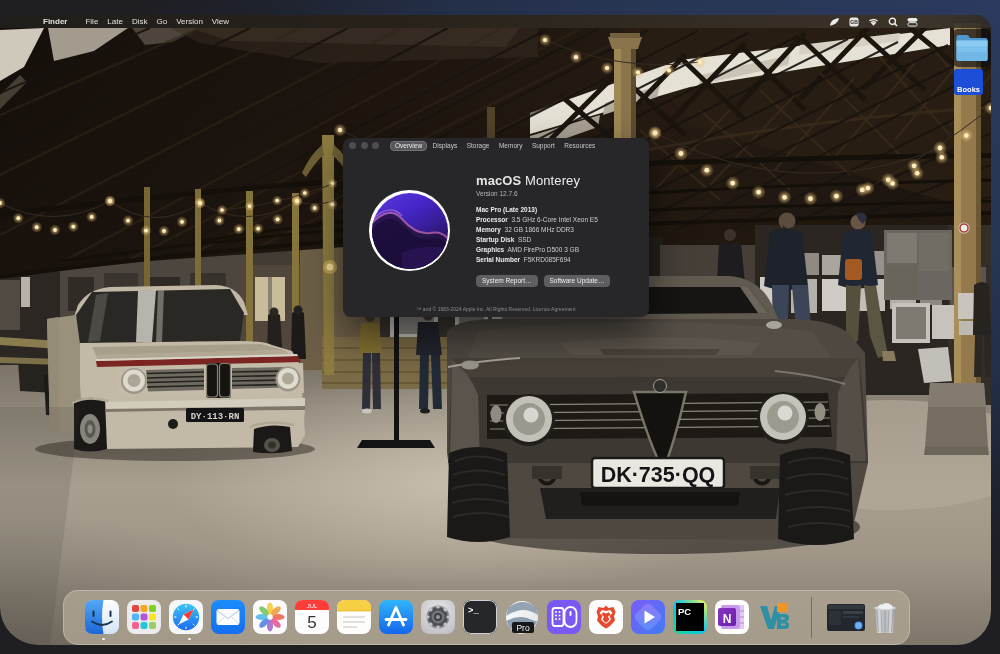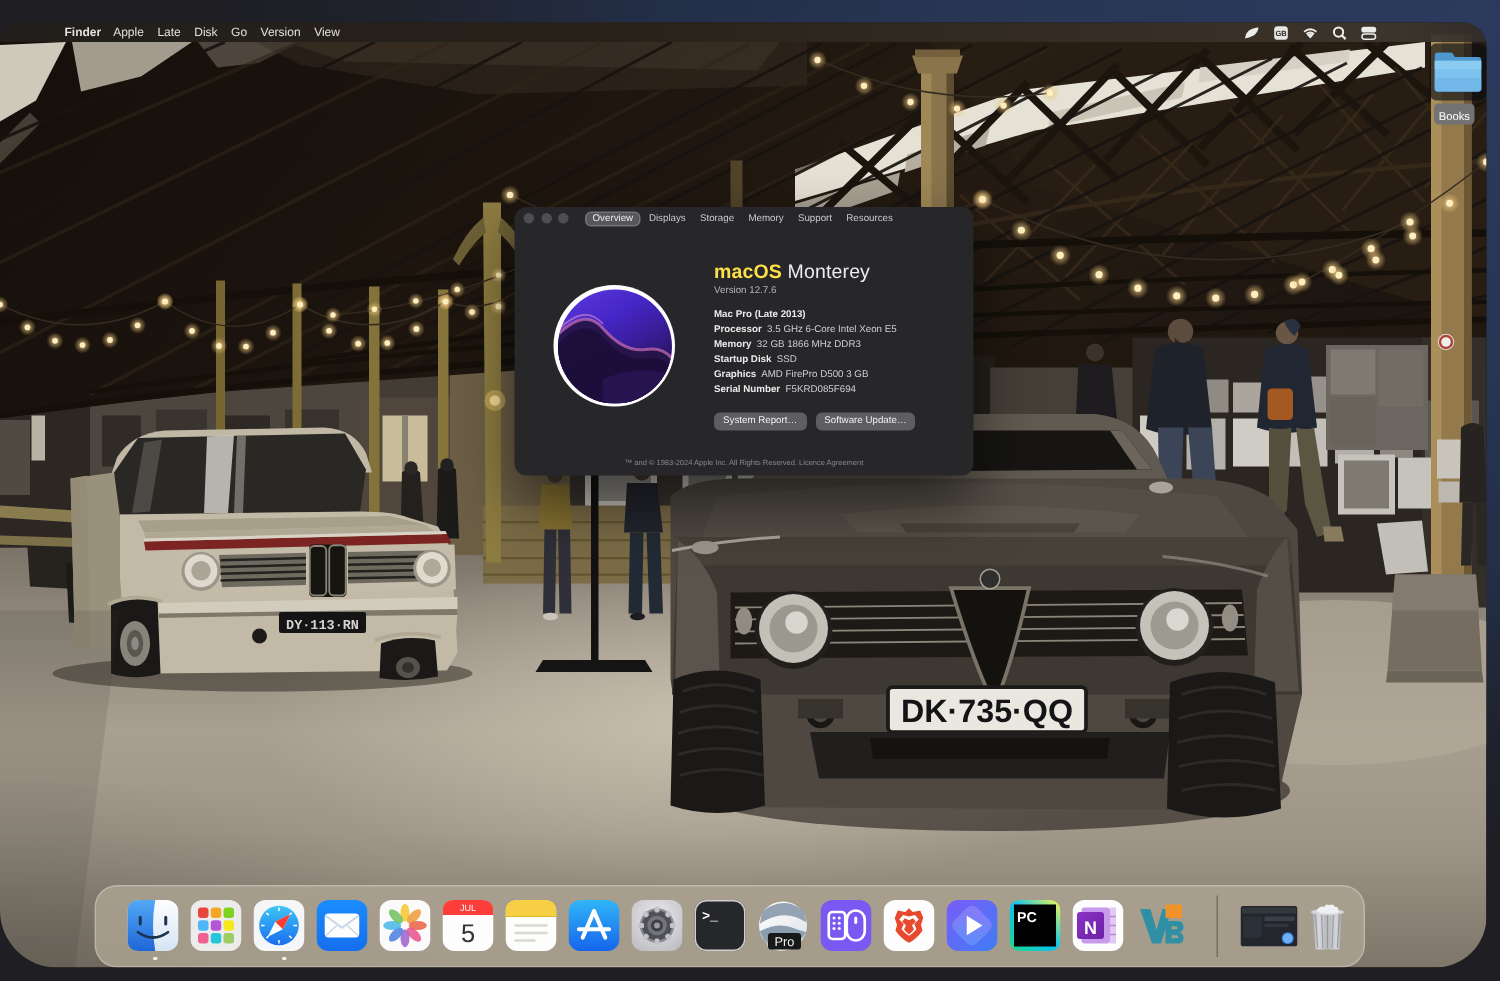--- a/index.html
+++ b/index.html
@@ -6,42 +6,42 @@
 body{width:1000px;height:654px;overflow:hidden;font-family:"Liberation Sans",sans-serif;}
 #stage{position:relative;width:1000px;height:654px;background:#1e1e24;}
 #skyglow{position:absolute;left:0;top:0;width:1000px;height:654px;
  background:radial-gradient(1150px 760px at 99% 2%, #2b3a5d 0%, #283654 30%, #232e47 48%, #1f232e 62%, #1e1e23 74%),#1e1e23;}
 #desktop{position:absolute;left:0;top:15px;width:991px;height:630px;border-radius:14px 16px 34px 38px;overflow:hidden;background:#20180f;}
 #wp{position:absolute;left:0;top:0;filter:blur(0.45px) saturate(0.96);}
 #menubar{position:absolute;left:0;top:0;width:991px;height:13px;
  background:linear-gradient(90deg,rgba(33,30,27,.97),rgba(40,34,26,.95) 40%,rgba(58,50,40,.93) 82%,rgba(62,55,45,.92) 94%,rgba(50,46,42,.92));
  color:#e3e1de;font-size:8px;display:flex;align-items:center;}
 .mi{margin-right:9px;white-space:nowrap;}
-#menubar .b{font-weight:bold;margin-left:21px;margin-right:8px;padding-left:22px;}
+#menubar .b{font-weight:bold;margin-left:21px;margin-right:18px;padding-left:22px;}
 #mright{position:absolute;right:73px;top:0;height:13px;display:flex;align-items:center;}
 #mright svg{margin-left:9px;}
 
 #books{position:absolute;right:0;top:14px;width:38px;height:38px;background:rgba(8,11,18,.62);border-radius:5px;}
 #books svg{position:absolute;left:2px;top:3px;}
-#bookslabel{position:absolute;right:8px;top:54px;background:#737373;color:#fff;font-size:7.5px;font-weight:normal;
- padding:4px 3px 1px 3px;border-radius:3px;font-family:"Liberation Sans",sans-serif;}
+#bookslabel{position:absolute;right:8px;top:54px;background:#1d4ed8;color:#fff;font-size:7.5px;font-weight:bold;
+ padding:16px 3px 1px 3px;border-radius:3px;font-family:"Liberation Sans",sans-serif;}
 
 #about{position:absolute;left:343px;top:123px;width:306px;height:179px;background:#272729;border-radius:8px;
  box-shadow:0 18px 40px rgba(0,0,0,.55);color:#ddd;}
 #tl{position:absolute;left:6px;top:3.5px;line-height:0;font-size:0;}
 #tl i{display:inline-block;width:7px;height:7px;border-radius:50%;background:#4e4e51;margin-right:4.5px;vertical-align:top;}
 #tabs{position:absolute;left:47px;top:2.5px;display:flex;font-size:6.5px;color:#c9c9cb;align-items:center;}
 #tabs span{padding:1.5px 4px;margin-right:1.5px;}
 #tabs .sel{background:#57575b;border:1px solid #737377;border-radius:4px;color:#ededee;padding:0.5px 4px;}
 #mlogo{position:absolute;left:26px;top:52px;width:81px;height:81px;border-radius:50%;background:#fff;}
 #mlogo .inner{position:absolute;left:2.5px;top:2.5px;width:76px;height:76px;border-radius:50%;overflow:hidden;
  background:linear-gradient(150deg,#5f3ae0 0%,#4526c8 32%,#371d96 55%,#261250 80%,#1c0e3c 100%);}
 #mtx{position:absolute;left:133px;top:35px;}
 #mtitle{font-size:13px;color:#ececee;letter-spacing:.1px;}
-#mtitle b{font-weight:bold;color:#fde047;}
+#mtitle b{font-weight:bold;color:#e5e5e5;}
 #mver{font-size:6.5px;color:#b5b5b7;margin-top:2px;}
 .spec{font-size:6.5px;color:#cfcfd1;margin-top:3.1px;line-height:1.05;}
 .spec b{color:#ececee;font-weight:bold;}
 #btns{margin-top:6px;}
 .btn{display:inline-block;background:#5d5d62;border-radius:4px;color:#f0f0f1;font-size:6.5px;padding:2px 6px 3px 6px;margin-right:6px;box-shadow:0 0 0 .5px #2a2a2c;}
 #foot{position:absolute;left:0;width:306px;bottom:5px;text-align:center;font-size:5px;color:#89898b;}
 
 #dock{position:absolute;left:63px;top:575px;width:845px;height:53px;background:rgba(173,164,146,.82);
  border:1px solid rgba(255,255,255,.25);border-radius:15px;}
 .di{position:absolute;top:9px;width:34px;height:34px;}
@@ -542,21 +542,21 @@
 <path d="M455 446 q23 -9 48 0 M453 460 q25 -9 52 0 M452 474 q26 -9 54 0 M452 488 q27 -8 56 0 M453 502 q27 -8 56 0"></path>
 <path d="M788 448 q28 -10 56 0 M786 464 q30 -10 62 0 M785 480 q31 -9 64 0 M786 496 q31 -8 64 0 M788 512 q31 -8 62 0"></path>
 </g>
 </g>
 
 <path d="M0 392 L80 392 L50 630 L0 630 Z" fill="rgba(60,55,48,.14)"></path>
 </svg>
 
 <div id="menubar">
  <span class="b">Finder</span>
-        <span class="mi">Apple</span>
+        <span class="mi">File</span>
         <span class="mi">Late</span>
         <span class="mi">Disk</span>
         <span class="mi">Go</span>
         <span class="mi">Version</span>
         <span class="mi">View</span>
  <div id="mright">
   <svg width="11" height="10" viewBox="0 0 12 11">
             <path d="M1 9.5 Q1.5 4.5 6 2.5 Q9.5 1 11 1.5 Q10.5 5.5 7 7.5 Q4 9.2 1 9.5 Z" fill="#ececea"></path>
           </svg>
   <svg width="10" height="10" viewBox="0 0 11 11">

